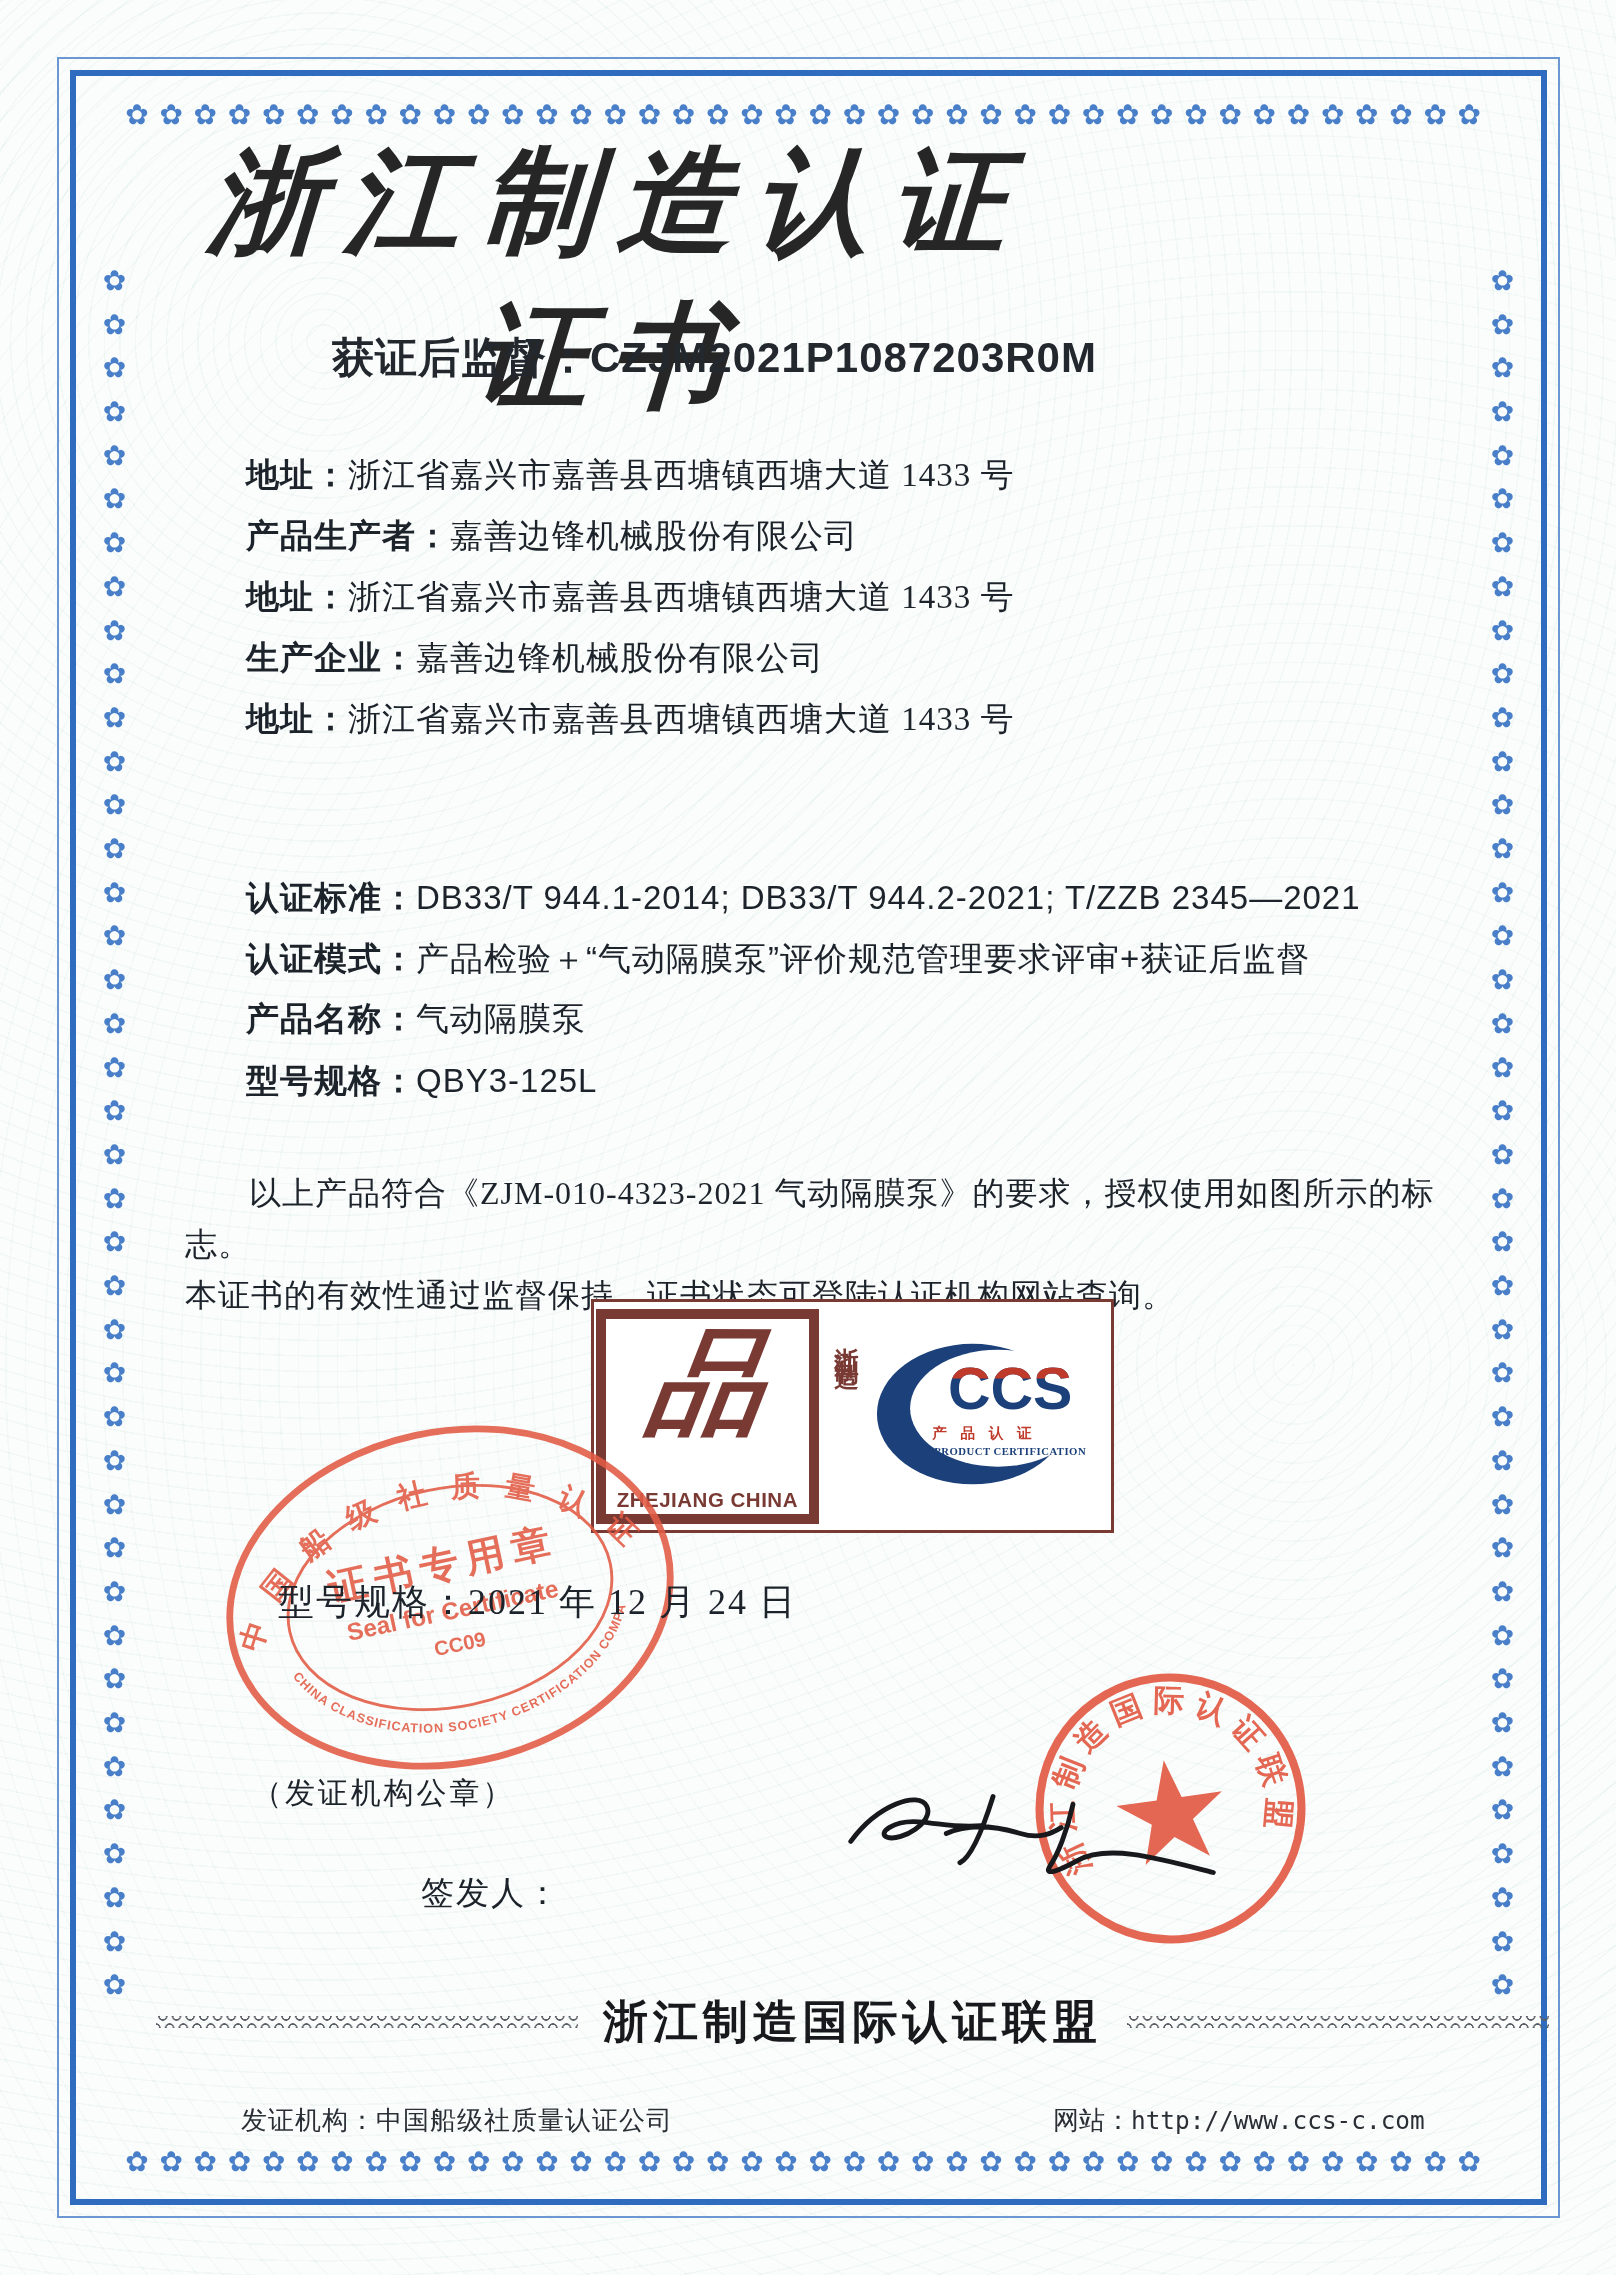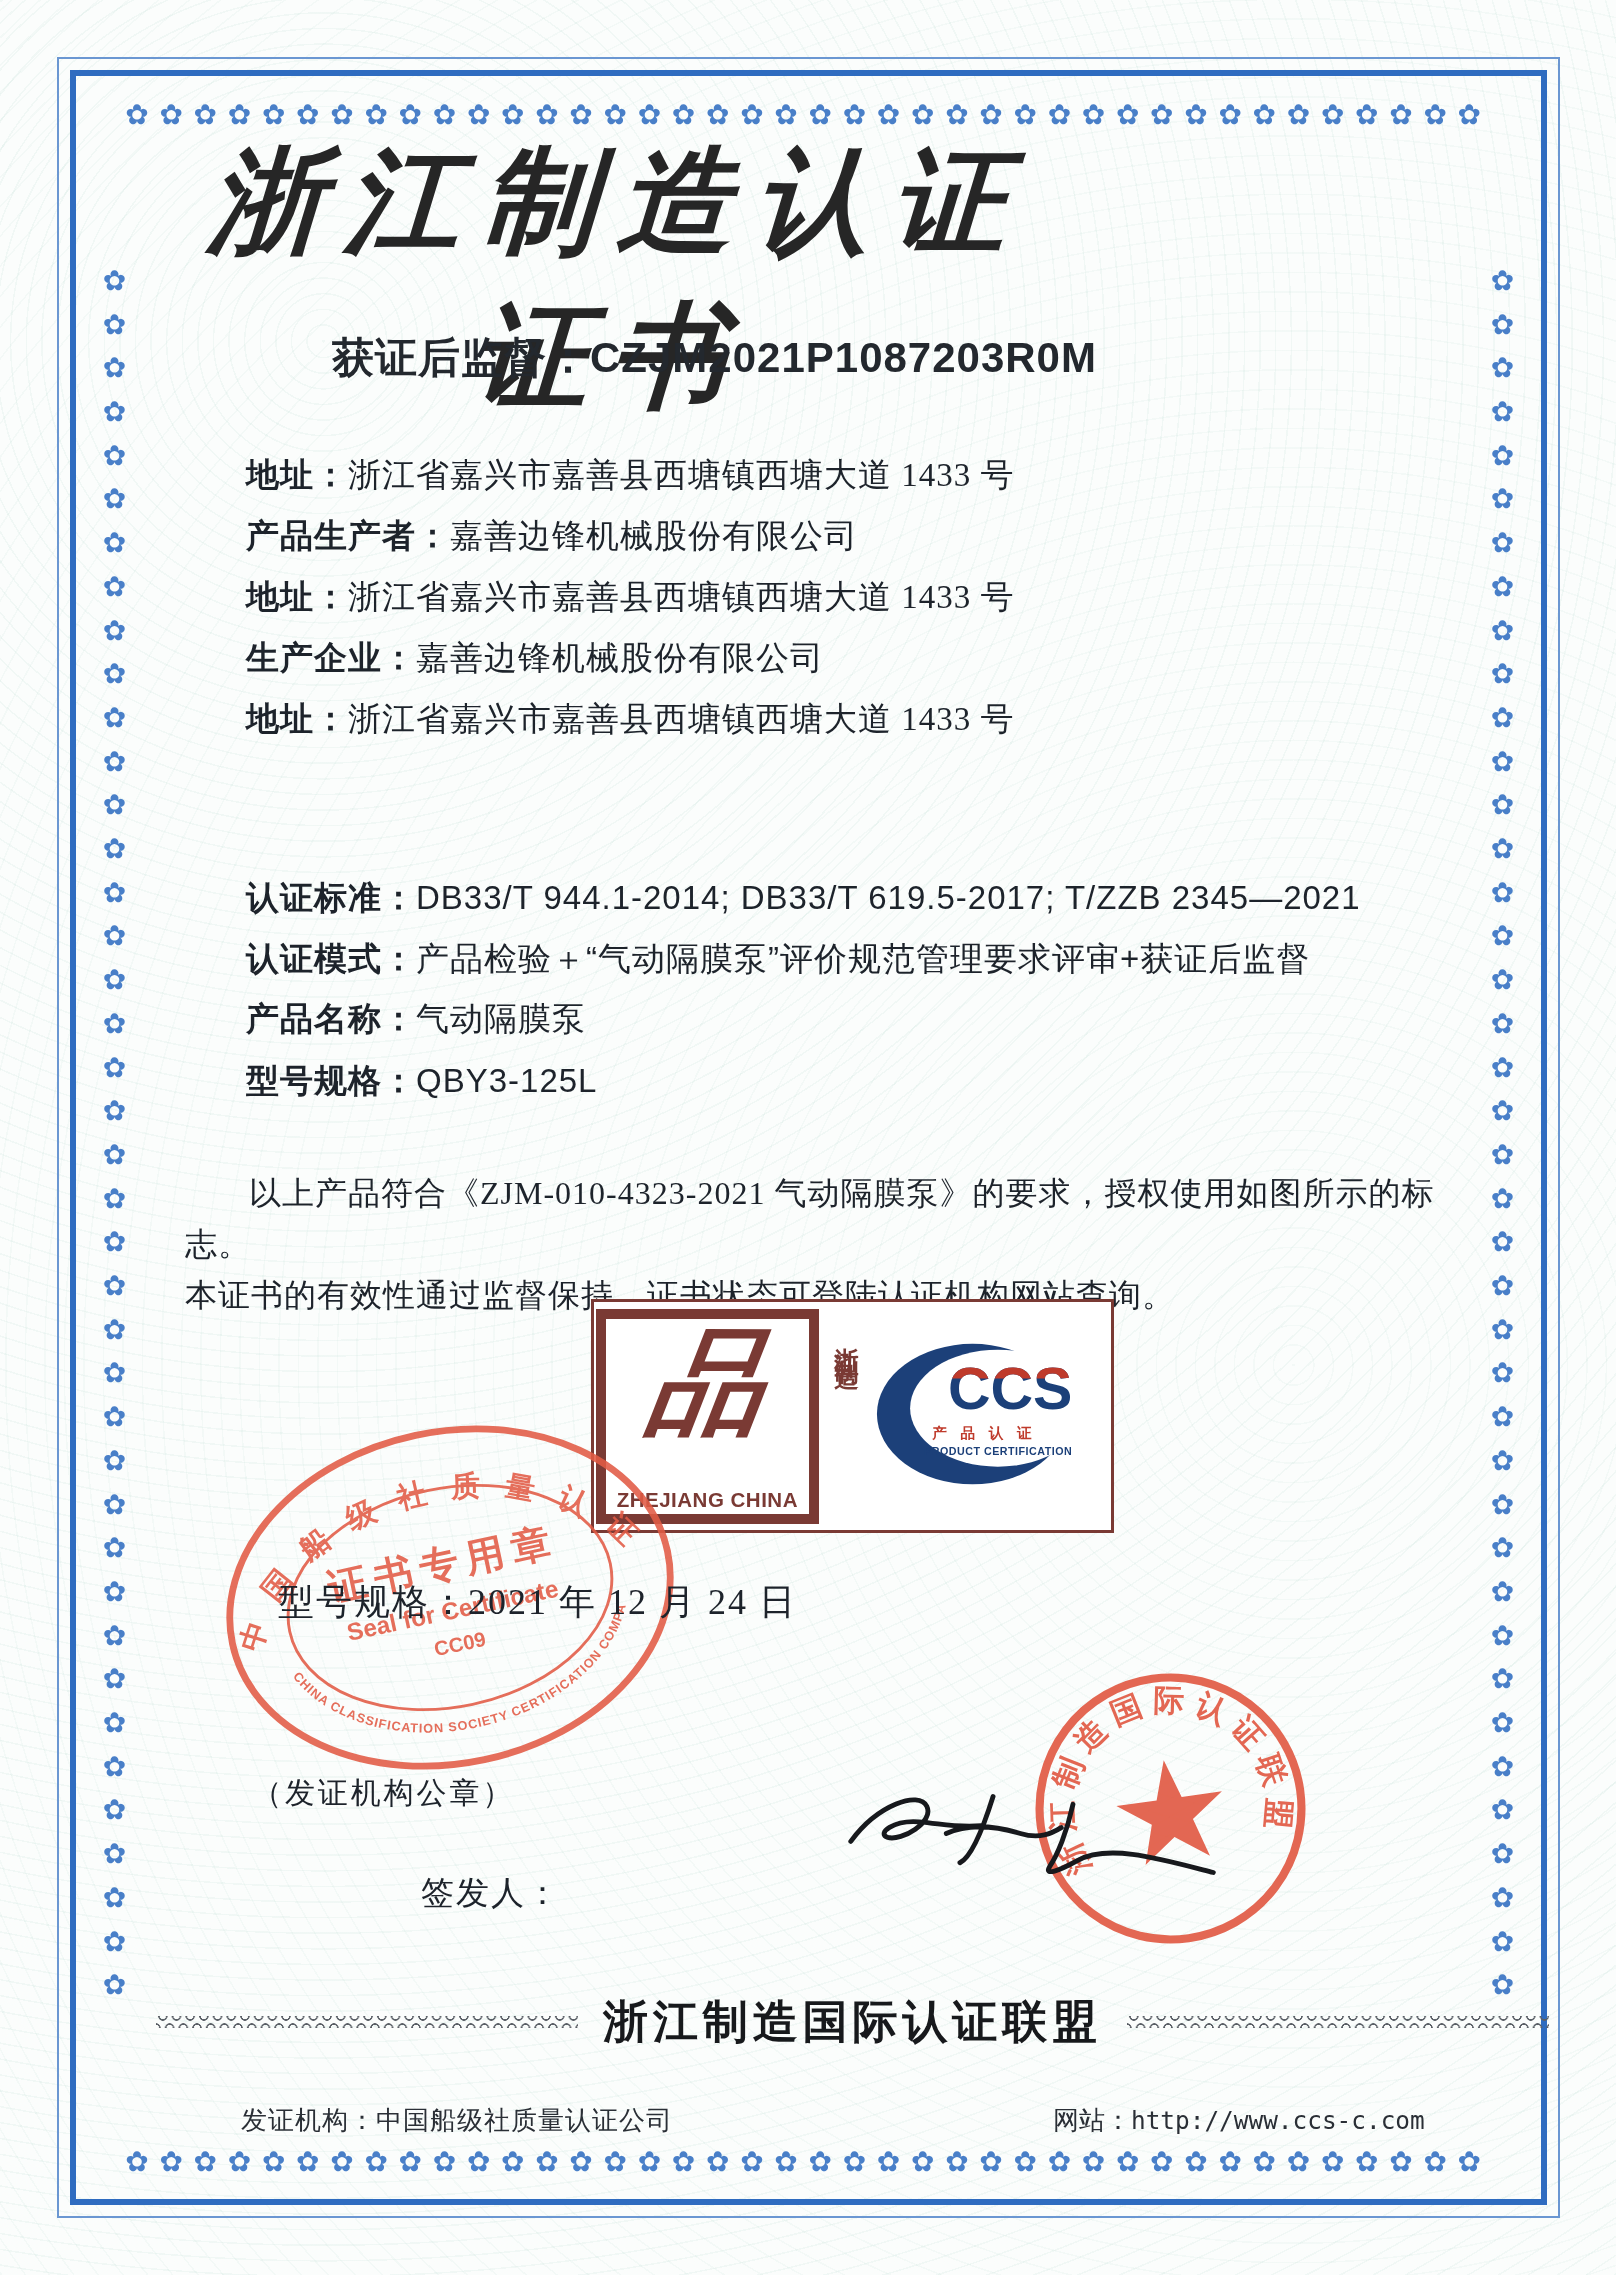--- a/index.html
+++ b/index.html
@@ -58,22 +58,22 @@
     color:#7a3a34;letter-spacing:5.9px;height:176px;line-height:29px;}
   .ccs{position:relative;width:234px;height:156px;}
   .ccs svg{position:absolute;inset:0;}
   .ccs .ccs-text{position:absolute;left:57px;top:21.5px;width:156px;text-align:center;
     font-family:"Liberation Sans","DejaVu Sans",sans-serif;font-weight:700;font-size:59px;line-height:59px;color:#1c4079;}
   .ccs .ccs-red{position:absolute;left:57px;top:21.5px;width:156px;text-align:center;
     font-family:"Liberation Sans","DejaVu Sans",sans-serif;font-weight:700;font-size:59px;line-height:59px;color:#bf3a2b;
     clip-path:inset(0 0 68% 0);}
   .ccs .sub-cn{position:absolute;left:57px;top:86px;width:156px;text-align:left;
     font-size:14.6px;letter-spacing:13.7px;color:#bf3a2b;font-weight:700;}
-  .ccs .sub-en{position:absolute;left:49px;top:107px;width:172px;
-    font-family:Liberation Sans, sans-serif;font-size:10.7px;color:#1c4079;font-weight:700;letter-spacing:0.5px;}
+  .ccs .sub-en{position:absolute;left:49px;top:107px;width:172px;text-align:center;
+    font-family:Liberation Serif, serif;font-size:10.7px;color:#1c4079;font-weight:700;letter-spacing:0.5px;}
 
   
   .seal-oval{position:absolute;left:213px;top:1416px;width:474px;height:363px;
     transform:rotate(-12deg);opacity:.88;z-index:1;}
   .seal-round{position:absolute;left:1026px;top:1664px;width:289px;height:289px;
     transform:rotate(-8deg);opacity:.92;z-index:1;}
 
   
   .date-line{position:absolute;left:278px;font-size:36px;line-height:41px;letter-spacing:2px;z-index:2;white-space:nowrap;}
   .d1{top:1582px;} .d2{top:1655px;}
@@ -118,21 +118,21 @@
 
   <div class="fields">
     <div class="row"><span class="lbl">地址：</span><span class="val">浙江省嘉兴市嘉善县西塘镇西塘大道 1433 号</span></div>
     <div class="row"><span class="lbl">产品生产者：</span><span class="val">嘉善边锋机械股份有限公司</span></div>
     <div class="row"><span class="lbl">地址：</span><span class="val">浙江省嘉兴市嘉善县西塘镇西塘大道 1433 号</span></div>
     <div class="row"><span class="lbl">生产企业：</span><span class="val">嘉善边锋机械股份有限公司</span></div>
     <div class="row"><span class="lbl">地址：</span><span class="val">浙江省嘉兴市嘉善县西塘镇西塘大道 1433 号</span></div>
   </div>
 
   <div class="standards">
-    <div class="row"><span class="lbl">认证标准：</span><span class="val v-bold">DB33/T 944.1-2014; DB33/T 619.5-2017; T/ZZB 2345—2021</span></div>
+    <div class="row"><span class="lbl">认证标准：</span><span class="val v-bold">DB33/T 944.1-2014; DB33/T 944.2-2021; T/ZZB 2345—2021</span></div>
     <div class="row"><span class="lbl">认证模式：</span><span class="val v-bold">产品检验＋“气动隔膜泵”评价规范管理要求评审+获证后监督</span></div>
     <div class="row"><span class="lbl">产品名称：</span><span class="val">气动隔膜泵</span></div>
     <div class="row"><span class="lbl">型号规格：</span><span class="val v-bold">QBY3-125L</span></div>
   </div>
 
   <div class="statement">
     <div class="l1">以上产品符合《ZJM-010-4323-2021 气动隔膜泵》的要求，授权使用如图所示的标志。</div>
     <div class="l2">本证书的有效性通过监督保持，证书状态可登陆认证机构网站查询。</div>
   </div>
 

